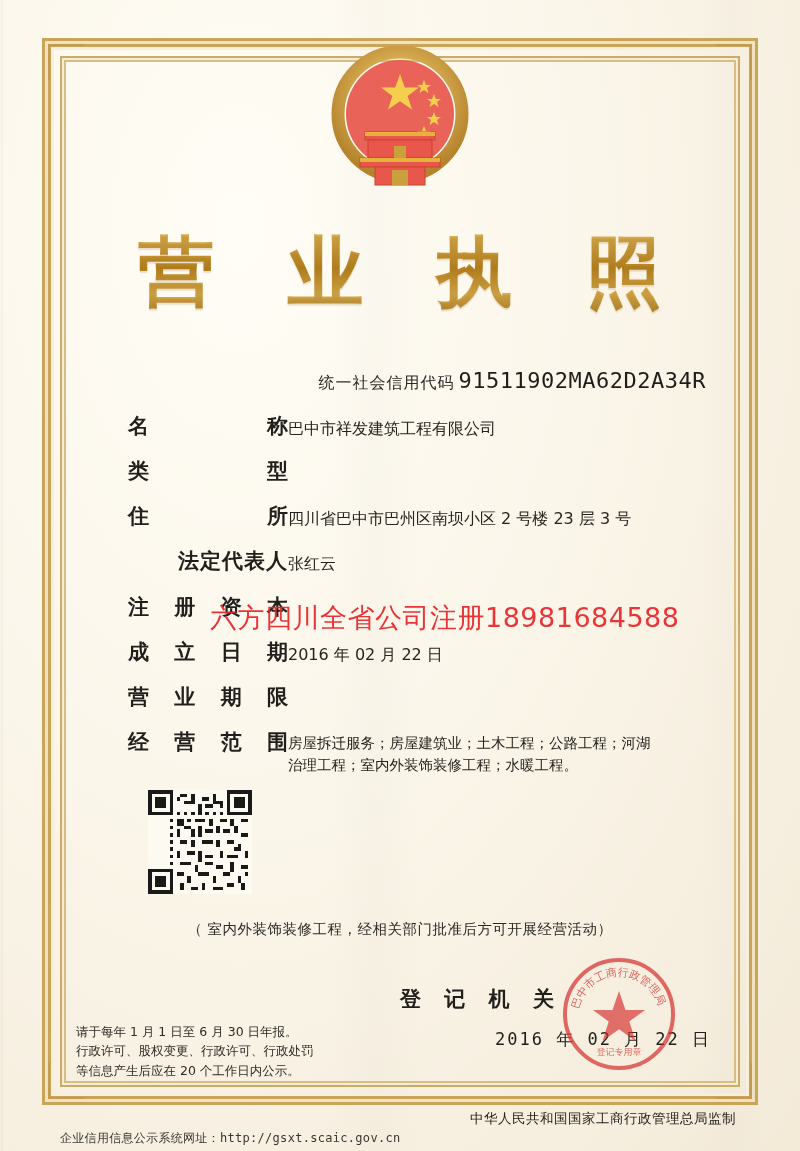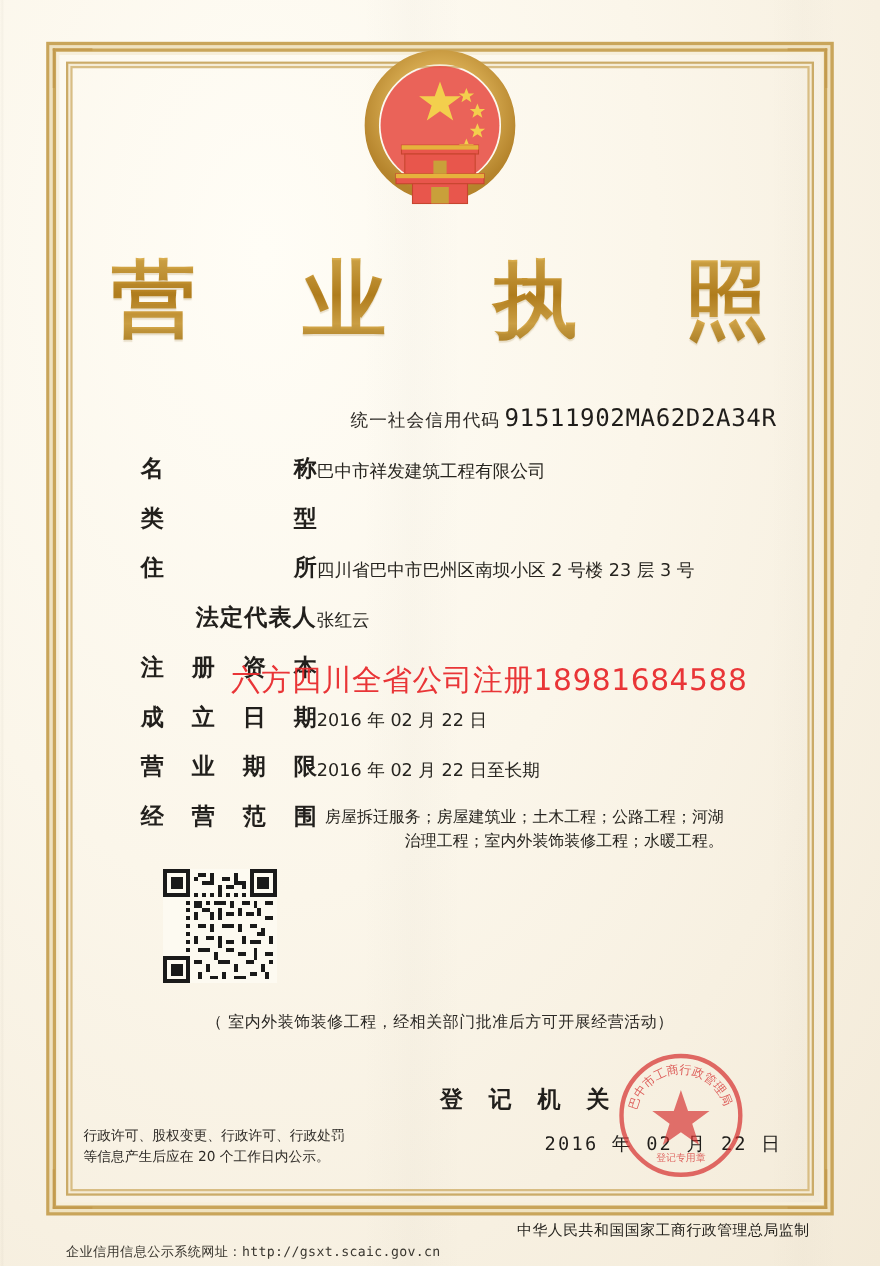--- a/index.html
+++ b/index.html
@@ -64,21 +64,21 @@
     width: 160px;
     height: 165px;
   }
 
   
   .title {
     position: absolute;
     left: 0; right: 0;
     top: 222px;
     text-align: center;
-    font-family: Liberation Mono, monospace;
+    font-family: Liberation Sans, sans-serif;
     font-weight: bold;
     font-size: 76px;
     letter-spacing: 26px;
     text-indent: 26px;
     color: #b8860b;
     background: linear-gradient(180deg, #e6bf62 0%, #b8821f 45%, #d8ab4d 70%, #9a6c14 100%);
     -webkit-background-clip: text;
     background-clip: text;
     color: transparent;
     text-shadow: 0 2px 1px rgba(140,100,20,0.18);
@@ -130,21 +130,20 @@
     justify-content: space-between;
     font-family: "DejaVu Sans", "Liberation Sans", sans-serif;
   }
   .field-label span { display: inline-block; }
   .field-value {
     font-size: 16px;
     color: #26241f;
     line-height: 1.45;
     padding-top: 5px;
     font-family: "DejaVu Sans", "Liberation Sans", sans-serif;
-    text-align: right;
   }
   .field-value.multi { font-size: 14.5px; line-height: 1.5; }
 
   
   .red-overlay {
     position: absolute;
     left: 210px;
     top: 600px;
     font-size: 27px;
     color: #e8272a;
@@ -350,21 +349,20 @@
       <div class="field-value">2016 年 02 月 22 日</div>
     </div>
 
     <div class="field-row">
       <div class="field-label">
         <span>营</span>
         <span>业</span>
         <span>期</span>
         <span>限</span>
       </div>
-      <div class="field-value">2016 年 02 月 22 日至长期</div>
     </div>
 
     <div class="field-row">
       <div class="field-label">
         <span>经</span>
         <span>营</span>
         <span>范</span>
         <span>围</span>
       </div>
       <div class="field-value multi" style="width:370px;">房屋拆迁服务；房屋建筑业；土木工程；公路工程；河湖治理工程；室内外装饰装修工程；水暖工程。</div>
@@ -486,20 +484,21 @@
       <polygon points="59,36 65.5,55 85,55 69.3,66.5 75.5,86 59,74.3 42.5,86 48.7,66.5 33,55 52.5,55" fill="#d52c2c" opacity="0.8"></polygon>
       <path id="sealarc" d="M 18,62 A 41,41 0 0 1 100,62" fill="none"></path>
       <text font-size="11" fill="#d52c2c" opacity="0.9" font-family="'DejaVu Sans',sans-serif">
         <textPath href="#sealarc" startOffset="6%">巴中市工商行政管理局</textPath>
       </text>
       <text x="59" y="100" text-anchor="middle" font-size="9" fill="#d52c2c" opacity="0.85" font-family="'DejaVu Sans',sans-serif">登记专用章</text>
     </svg>
   </div>
 
   <div class="reminder">
+    <div>请于每年 1 月 1 日至 6 月 30 日年报。</div>
     <div>行政许可、股权变更、行政许可、行政处罚</div>
     <div>等信息产生后应在 20 个工作日内公示。</div>
   </div>
 
   <div class="footer-left">
     <span>企业信用信息公示系统网址：</span><span class="url">http://gsxt.scaic.gov.cn</span>
   </div>
   <div class="footer-right">中华人民共和国国家工商行政管理总局监制</div>
 
 </div>

